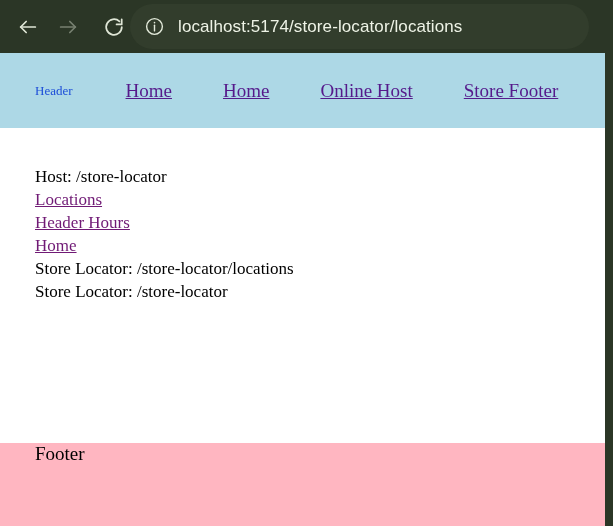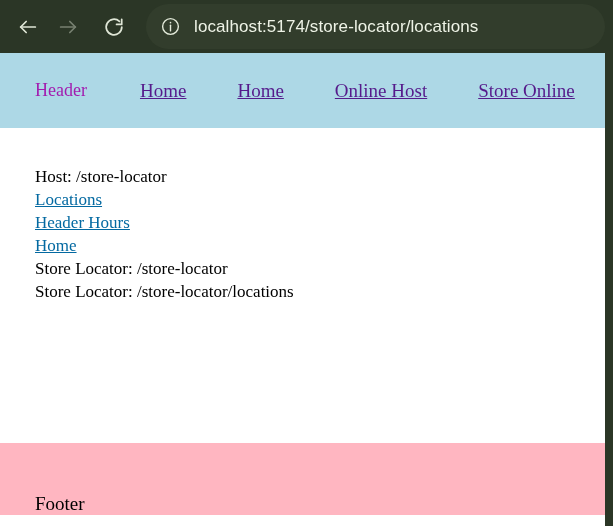--- a/index.html
+++ b/index.html
@@ -33,21 +33,21 @@
     display: flex;
     align-items: center;
     justify-content: center;
     flex: none;
   }
   .nav-btn svg { display: block; }
   .nav-btn.disabled svg { opacity: 0.42; }
 
   .url-pill {
     position: absolute;
-    left: 146px;
+    left: 130px;
     top: 4px;
     width: 459px;
     height: 45px;
     background: #323d2c;
     border-radius: 24px;
     display: flex;
     align-items: center;
     box-sizing: border-box;
     padding-left: 6px;
   }
@@ -90,22 +90,22 @@
 
   .site-header {
     height: 75px;
     background: #add8e6;
     display: flex;
     align-items: center;
     box-sizing: border-box;
     padding-left: 35px;
   }
   .header-title {
-    font-size: 18px;
-    color: #a21caf;
+    font-size: 13px;
+    color: #1d4ed8;
     white-space: nowrap;
   }
   .site-nav {
     display: flex;
     align-items: center;
     margin-left: 53px;
     gap: 51px;
   }
   .site-nav a {
     font-size: 19px;
@@ -121,30 +121,30 @@
     background: #ffffff;
     height: 315px;
   }
   .content-line {
     font-size: 17px;
     color: #000000;
     line-height: 23px;
     white-space: nowrap;
   }
   .content-line a {
-    color: #0369a1;
+    color: #701a75;
     text-decoration: underline;
     cursor: pointer;
   }
 
   .site-footer {
-    height: 72px;
+    height: 84px;
     background: #ffb6c1;
     display: flex;
-    align-items: flex-end;
+    align-items: flex-start;
     box-sizing: border-box;
     padding-left: 35px;
   }
   .footer-title {
     font-size: 19px;
     color: #000000;
     white-space: nowrap;
   }
 </style>
 </head>
@@ -186,37 +186,37 @@
 </div>
 
 <div class="viewport">
 
   <div class="site-header">
     <div class="header-title">Header</div>
     <nav class="site-nav">
       <a>Home</a>
       <a>Home</a>
       <a>Online Host</a>
-      <a>Store Online</a>
+      <a>Store Footer</a>
     </nav>
   </div>
 
   <div class="main-content">
     <div class="content-line">Host: /store-locator</div>
     <div class="content-line">
       <a>Locations</a>
     </div>
     <div class="content-line">
       <a>Header Hours</a>
     </div>
     <div class="content-line">
       <a>Home</a>
     </div>
+    <div class="content-line">Store Locator: /store-locator/locations</div>
     <div class="content-line">Store Locator: /store-locator</div>
-    <div class="content-line">Store Locator: /store-locator/locations</div>
   </div>
 
   <div class="site-footer">
     <div class="footer-title">Footer</div>
   </div>
 </div>
 
 <div class="viewport-edge"></div>
 
 </body></html>

